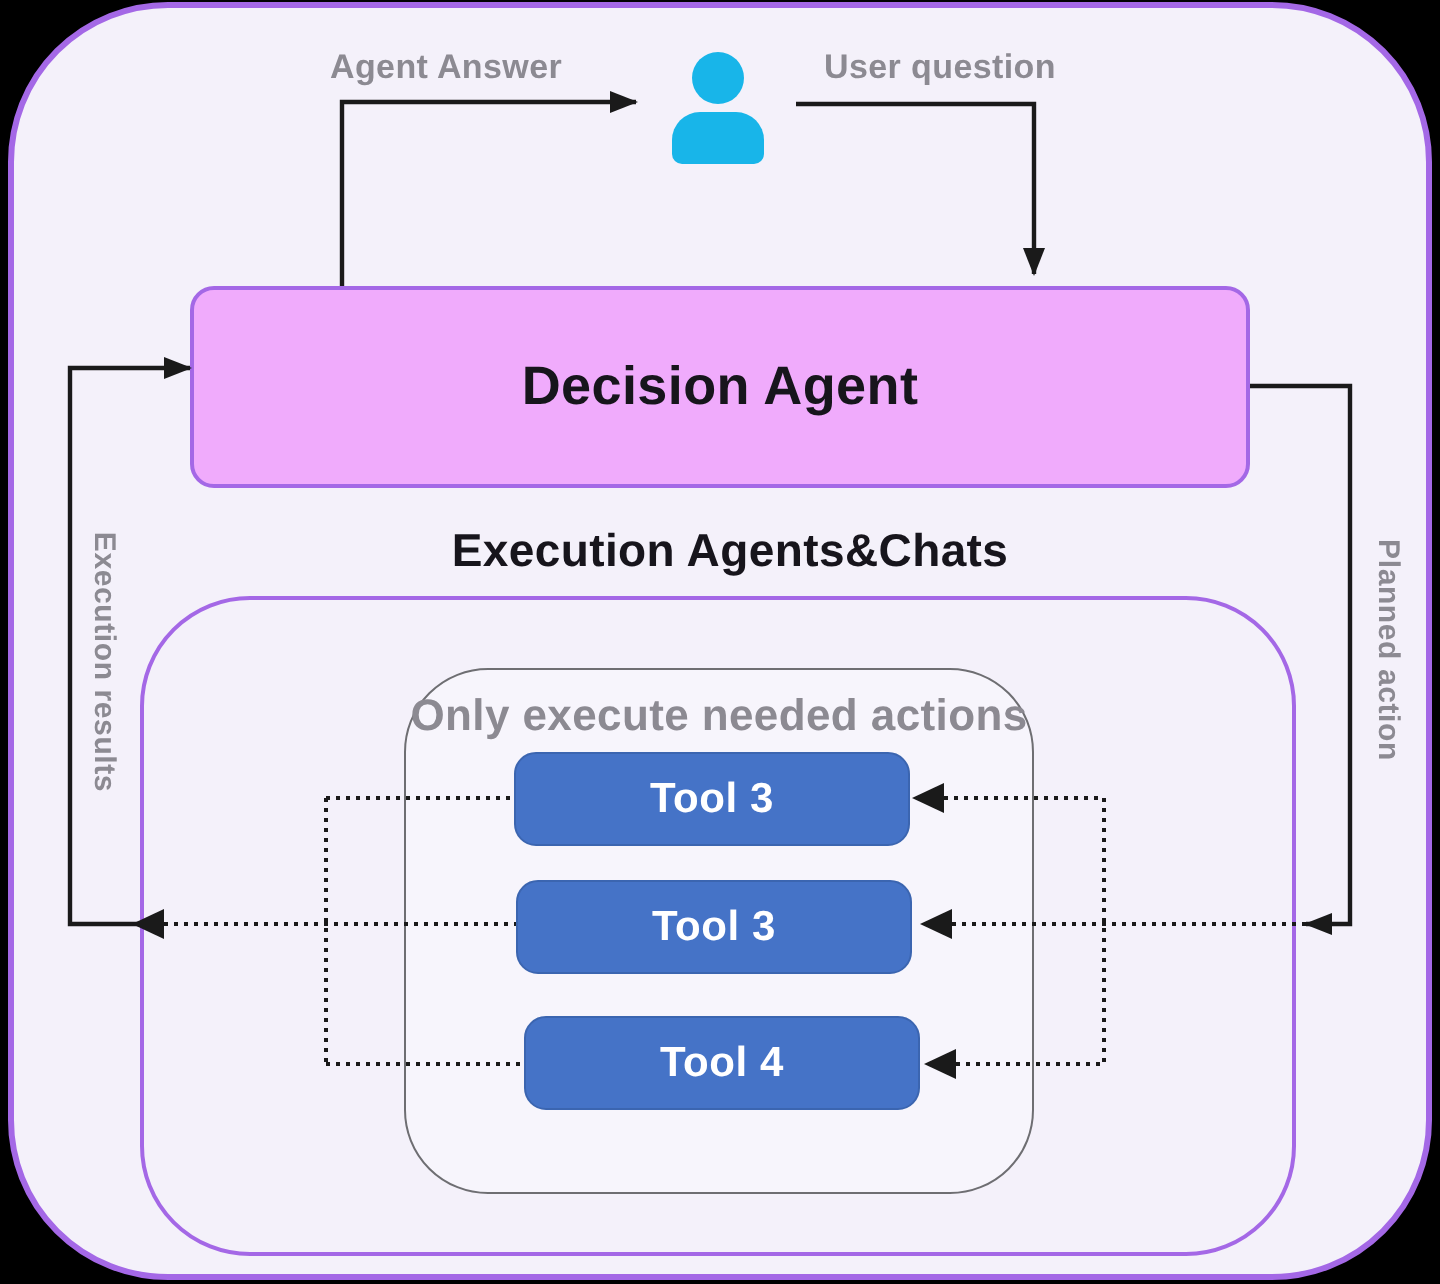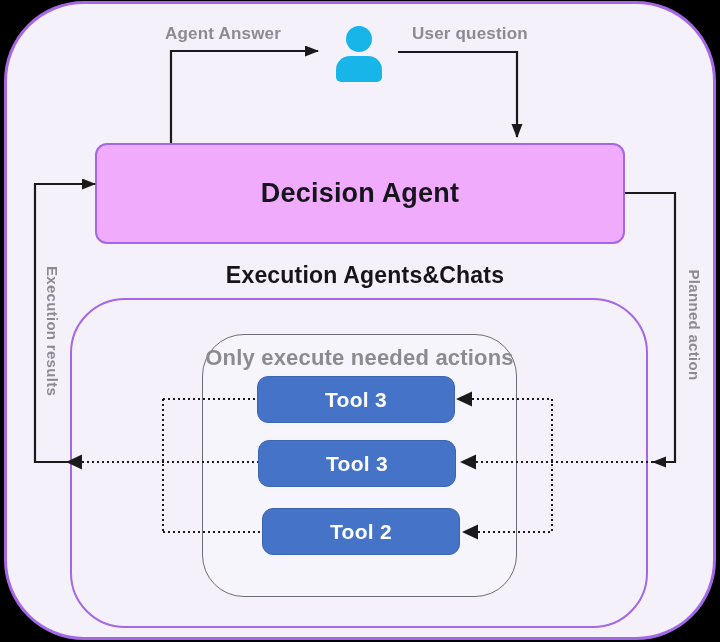--- a/index.html
+++ b/index.html
@@ -126,21 +126,21 @@
   <div class="gray-box"></div>
   <div class="gray-note">Only execute needed actions</div>
 
   <div class="tool tool-1">
     <span>Tool 3</span>
   </div>
   <div class="tool tool-2">
     <span>Tool 3</span>
   </div>
   <div class="tool tool-3">
-    <span>Tool 2</span>
+    <span>Tool 4</span>
   </div>
 
   <div class="side-label lbl-exec-results">Execution results</div>
   <div class="side-label lbl-planned-action">Planned action</div>
 
   <svg class="wires" viewBox="0 0 720 642" xmlns="http://www.w3.org/2000/svg">
     <defs>
       <marker id="arr" markerWidth="15" markerHeight="12" refX="13" refY="5.5" orient="auto" markerUnits="userSpaceOnUse">
         <path d="M0,0 L14,5.5 L0,11 Z"></path>
       </marker>

